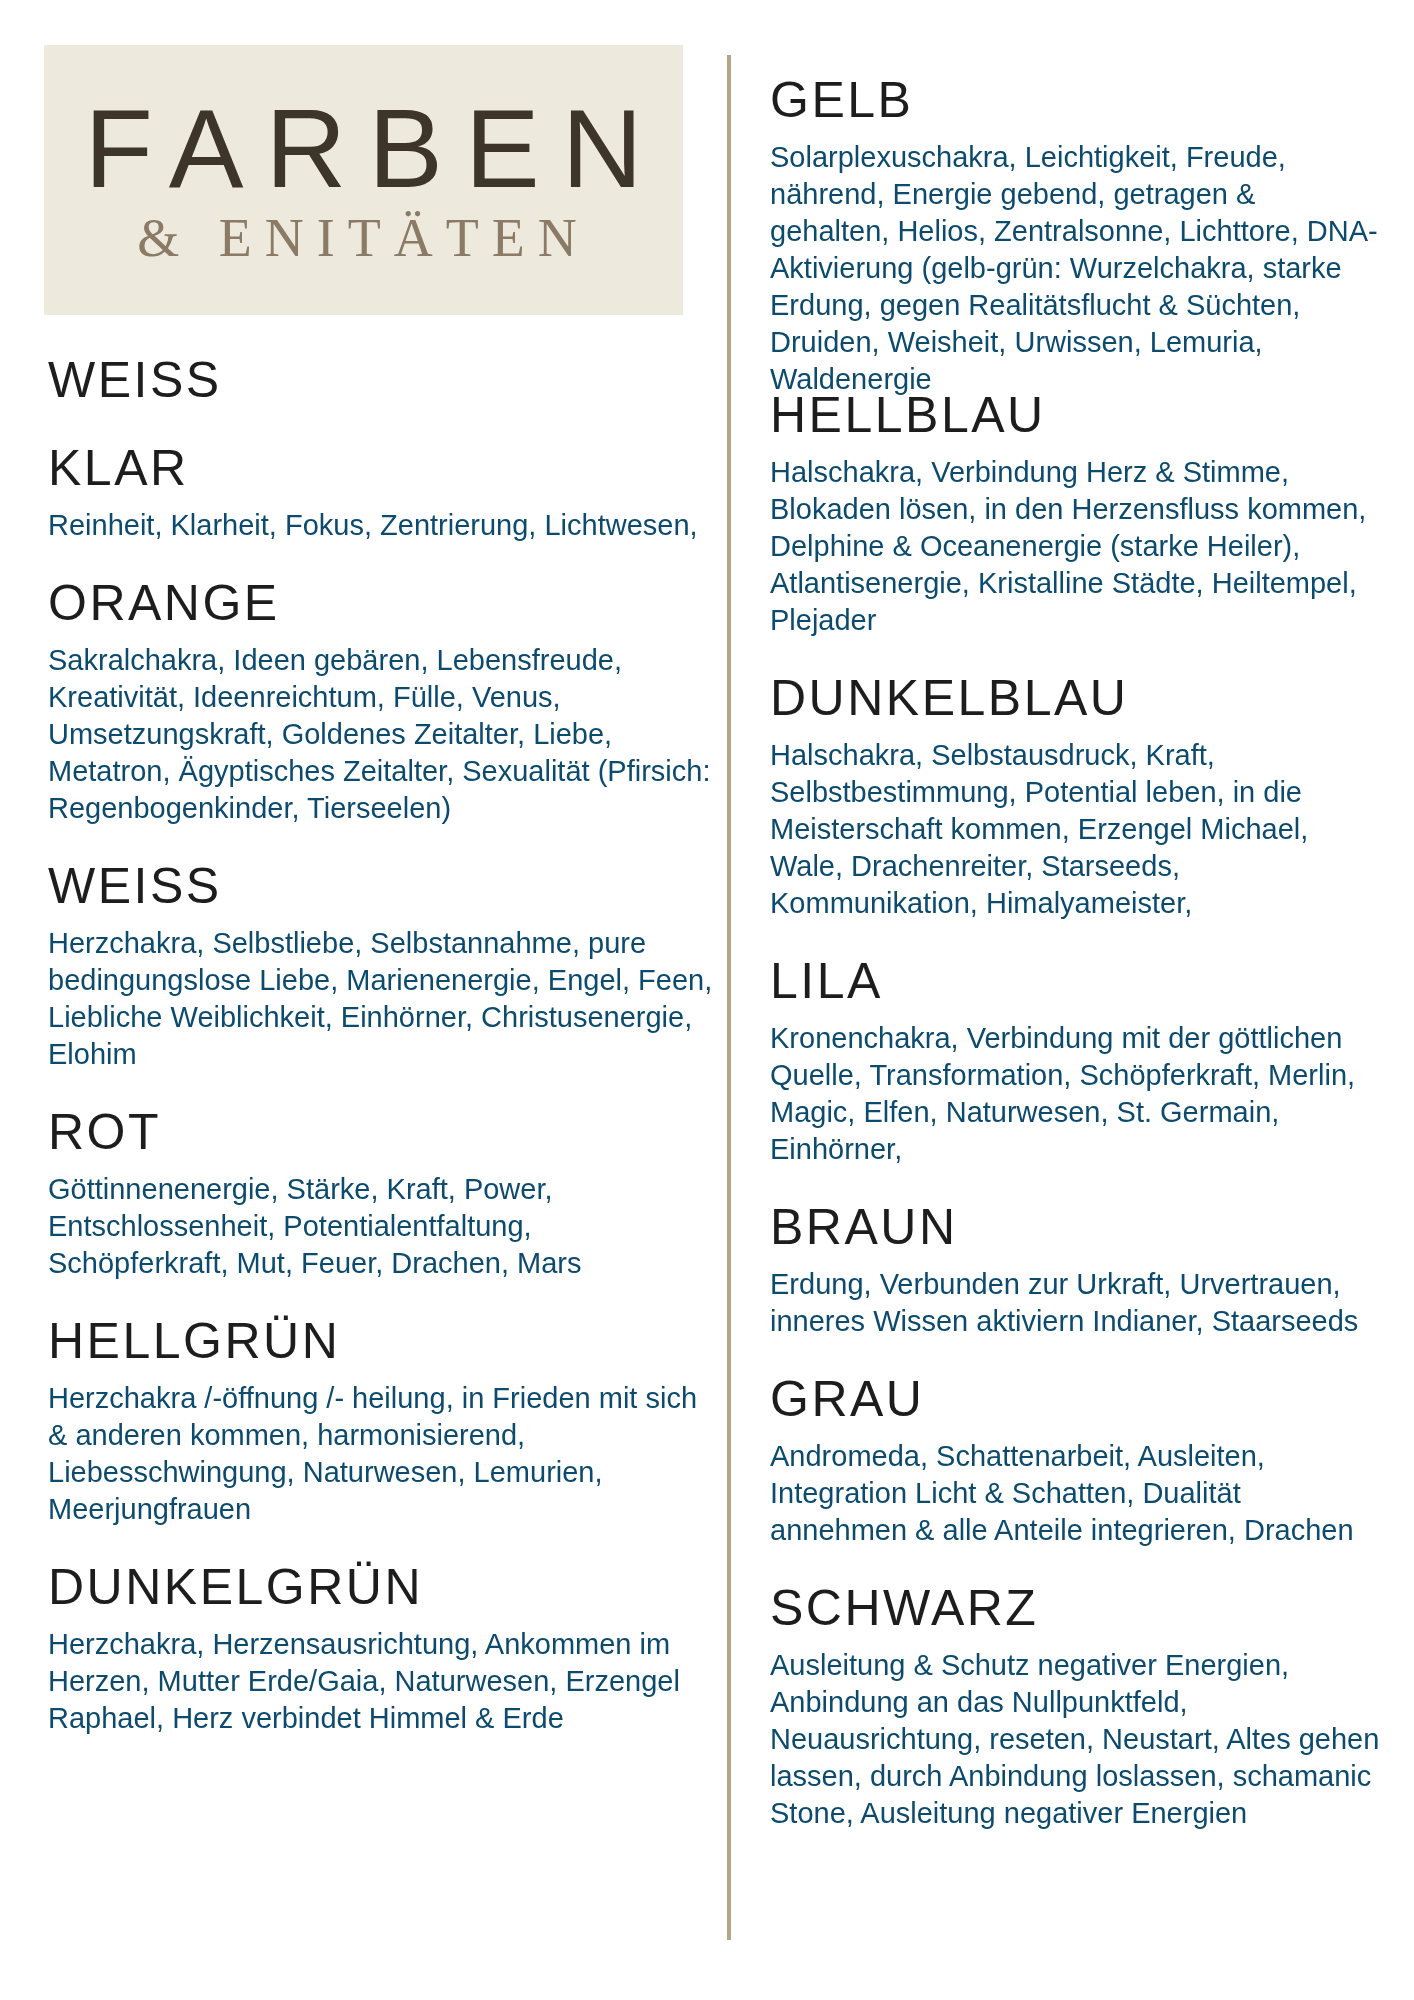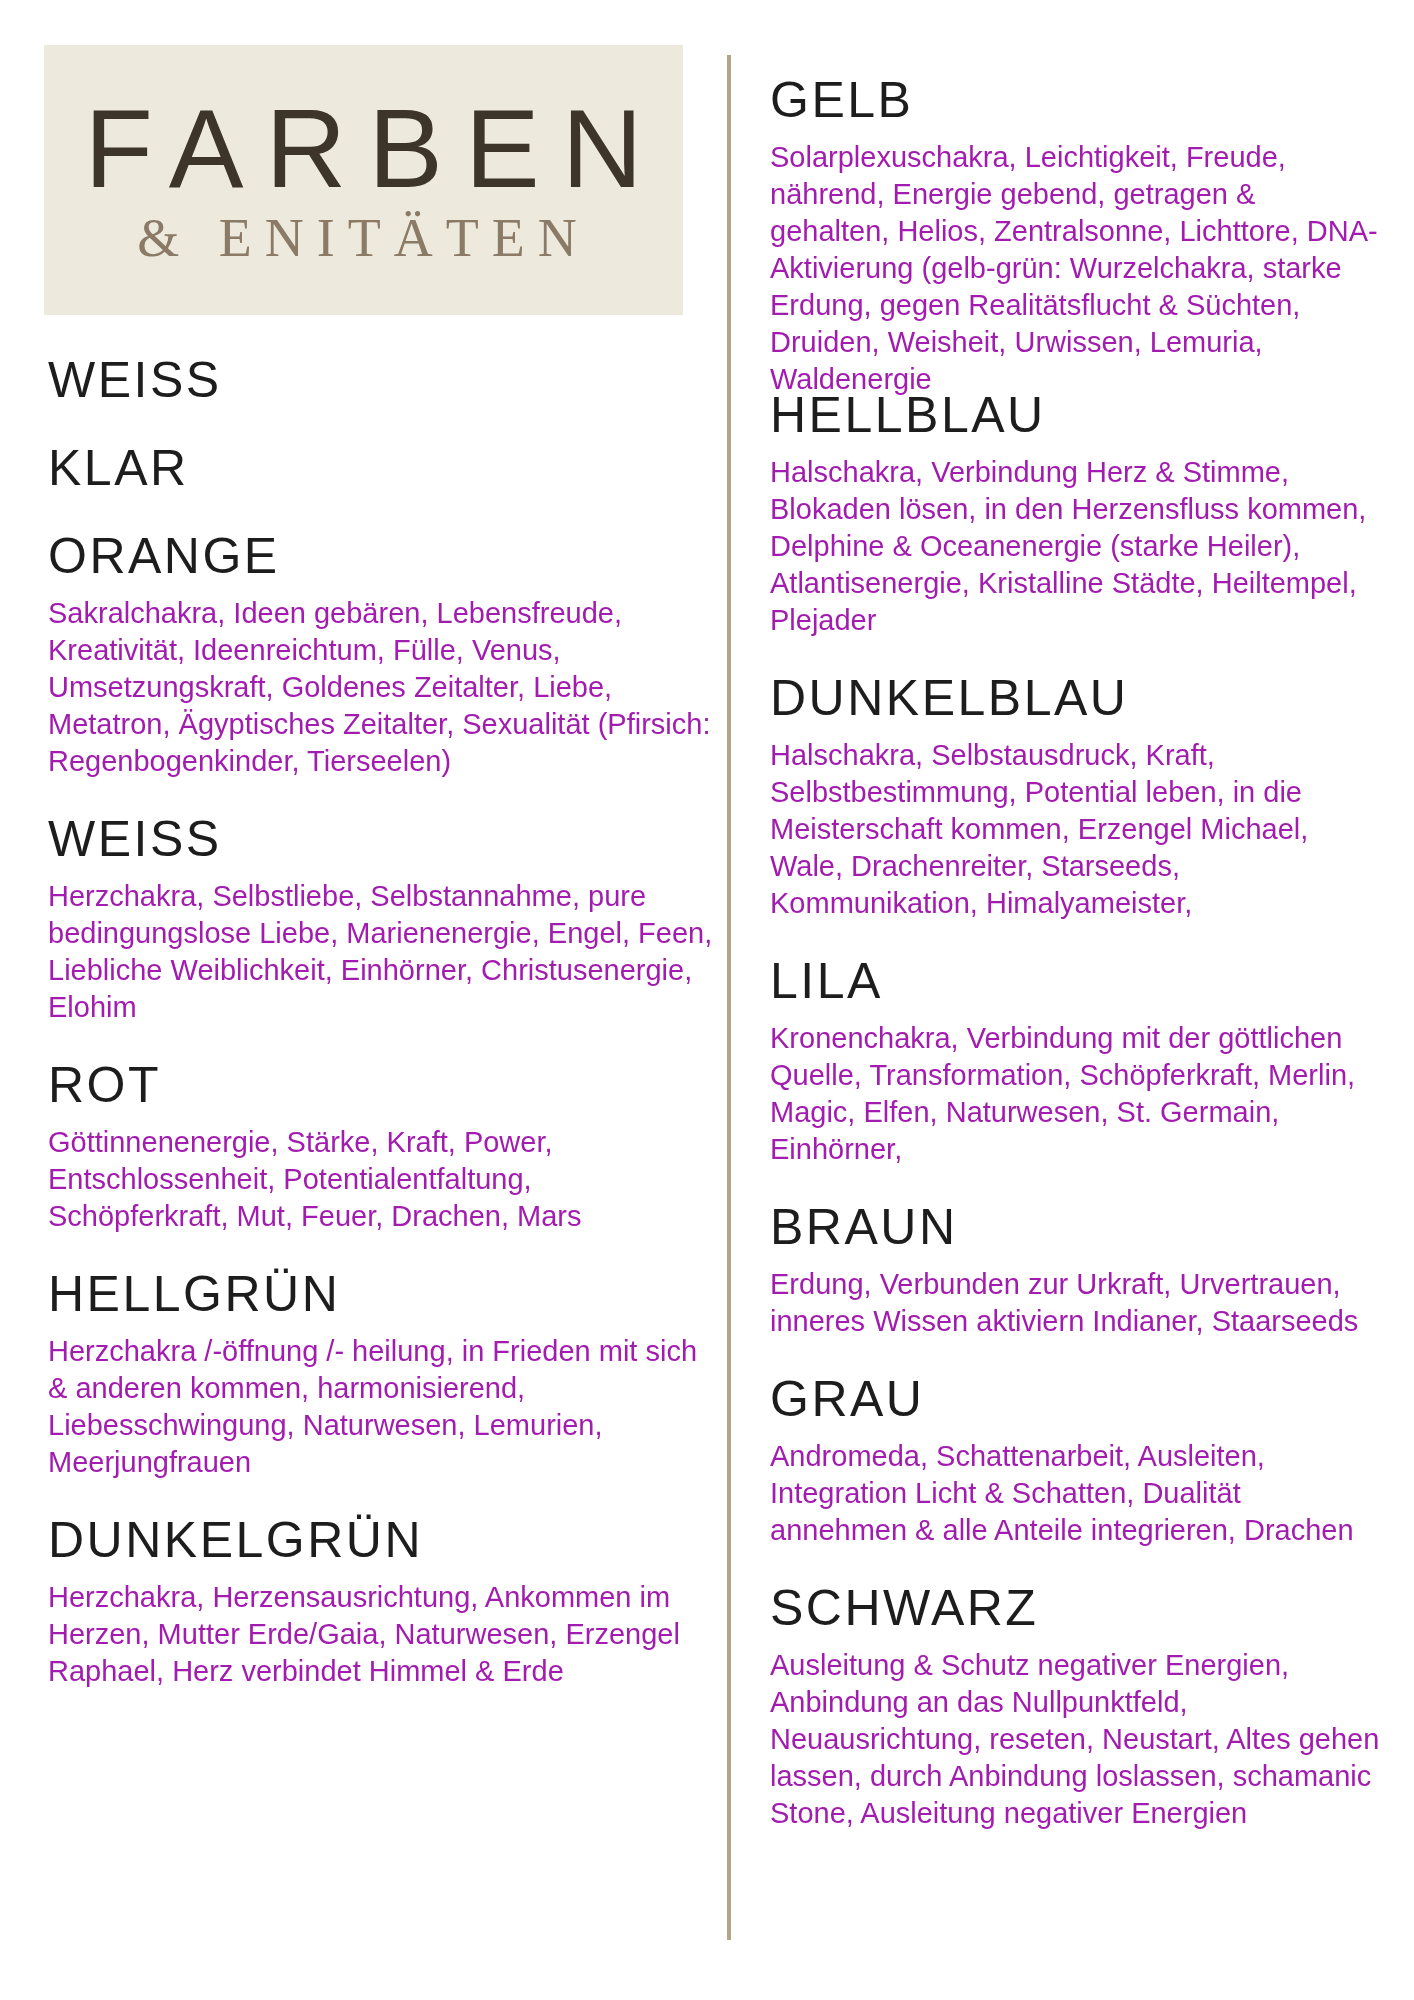--- a/index.html
+++ b/index.html
@@ -62,21 +62,21 @@
     font-size: 50px;
     line-height: 1.16;
     letter-spacing: 2.5px;
     color: #1d1d1d;
     margin: 0 0 10px 0;
     white-space: nowrap;
   }
   .sec-desc {
     font-size: 29px;
     line-height: 37px;
-    color: #a21caf;
+    color: #0c4a6e;
     margin: 0;
   }
   
   .overlap-up { margin-top: -42px; }
 </style>
 </head>
 <body>
 
 <div class="page">
 
@@ -88,20 +88,21 @@
   <div class="divider"></div>
 
   <div class="col col-left">
 
     <section>
       <h2 class="sec-title">WEISS</h2>
     </section>
 
     <section>
       <h2 class="sec-title">KLAR</h2>
+      <p class="sec-desc">Reinheit, Klarheit, Fokus, Zentrierung, Lichtwesen,</p>
     </section>
 
     <section>
       <h2 class="sec-title">ORANGE</h2>
       <p class="sec-desc">Sakralchakra, Ideen gebären, Lebensfreude, Kreativität, Ideenreichtum, Fülle, Venus, Umsetzungskraft, Goldenes Zeitalter, Liebe, Metatron, Ägyptisches Zeitalter, Sexualität (Pfirsich: Regenbogenkinder, Tierseelen)</p>
     </section>
 
     <section>
       <h2 class="sec-title">WEISS</h2>
       <p class="sec-desc">Herzchakra, Selbstliebe, Selbstannahme, pure bedingungslose Liebe, Marienenergie, Engel, Feen, Liebliche Weiblichkeit, Einhörner, Christusenergie, Elohim</p>

